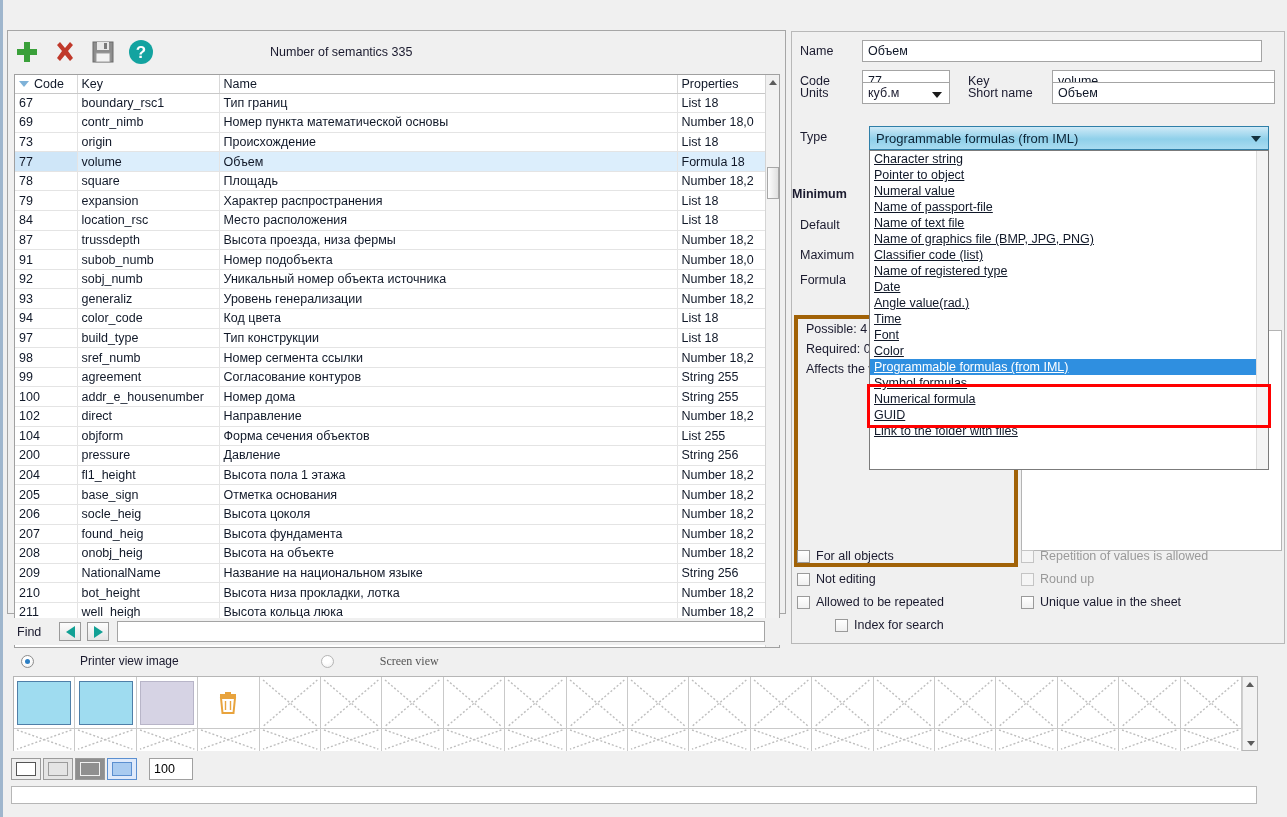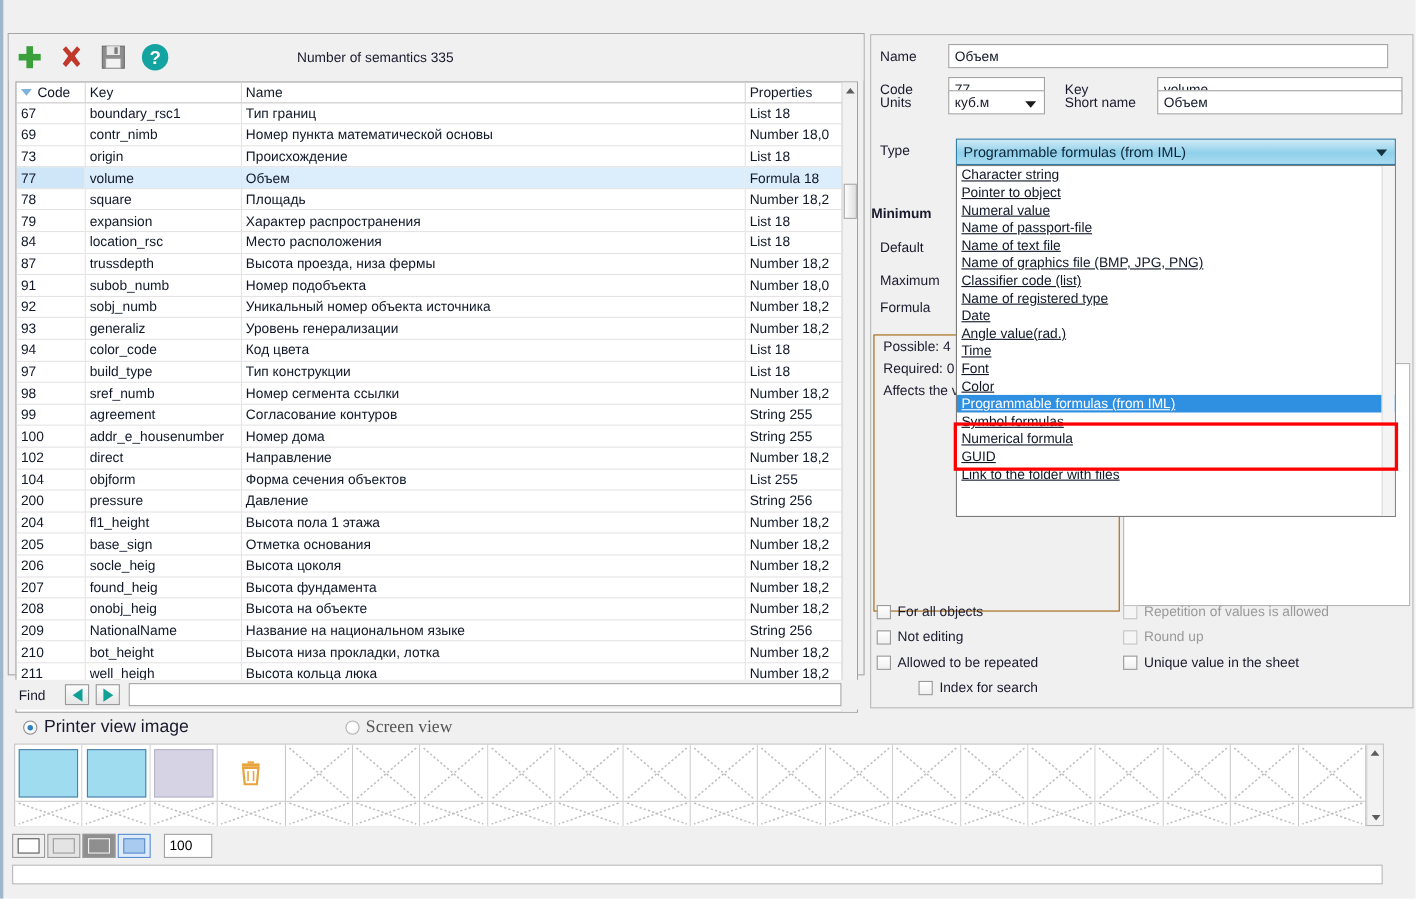--- a/index.html
+++ b/index.html
@@ -210,21 +210,21 @@
     position: relative;
   }
   .radio.on::after {
     content: "";
     position: absolute; left: 3px; top: 3px;
     width: 5px; height: 5px;
     border-radius: 50%;
     background: #2c7fc4;
   }
   .radio.off { border-color: #b5b5b5; }
-  .radio-label { font-size: 16px; }
+  .radio-label { font-size: 12px; margin-left: 40px; }
   .radio-item.r2 .radio-label { color: #555; }
 
   
   .palettewrap {
     position: absolute; left: 10px; top: 676px;
     width: 1245px; height: 75px;
     border: 1px solid #b6b6b6;
     background: #ffffff;
     display: flex;
   }
@@ -392,23 +392,23 @@
     position: absolute;
     left: 75px; top: 352px;
     width: 404px; height: 44px;
     border: 3px solid #ff0000;
     pointer-events: none;
     z-index: 60;
   }
 
   
   .statsbox {
-    position: absolute; left: 2px; top: 272px;
+    position: absolute; left: 2px; top: 283px;
     width: 224px; height: 252px;
-    border: 1px solid #a16207;
+    border: 4px solid #a16207;
     background: #f0f0f0;
   }
   .statline {
     font-size: 12.5px;
     padding: 3px 0 3px 8px;
     color: #1a1a2e;
     white-space: nowrap;
     overflow: hidden;
   }
   .bigbox {

